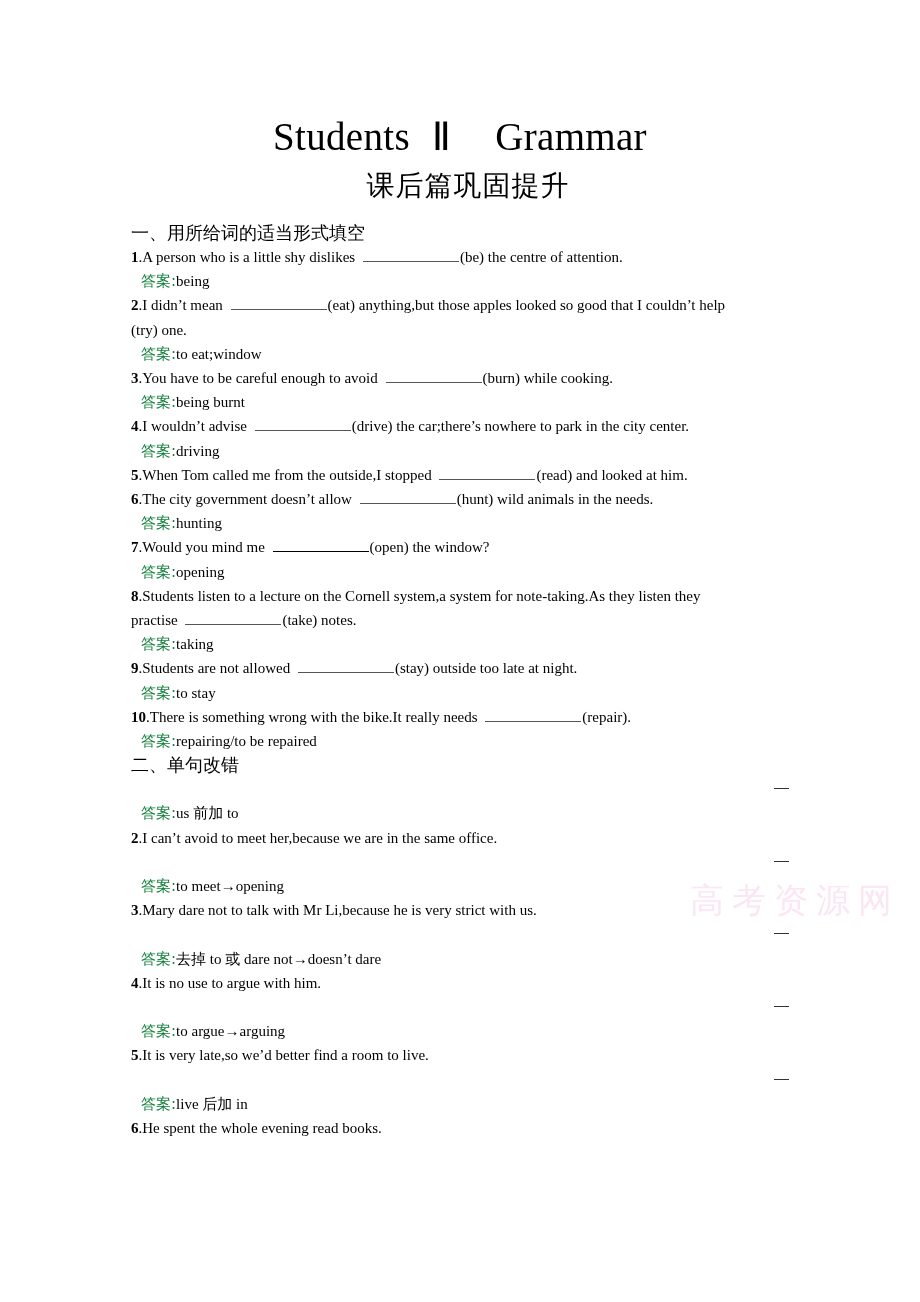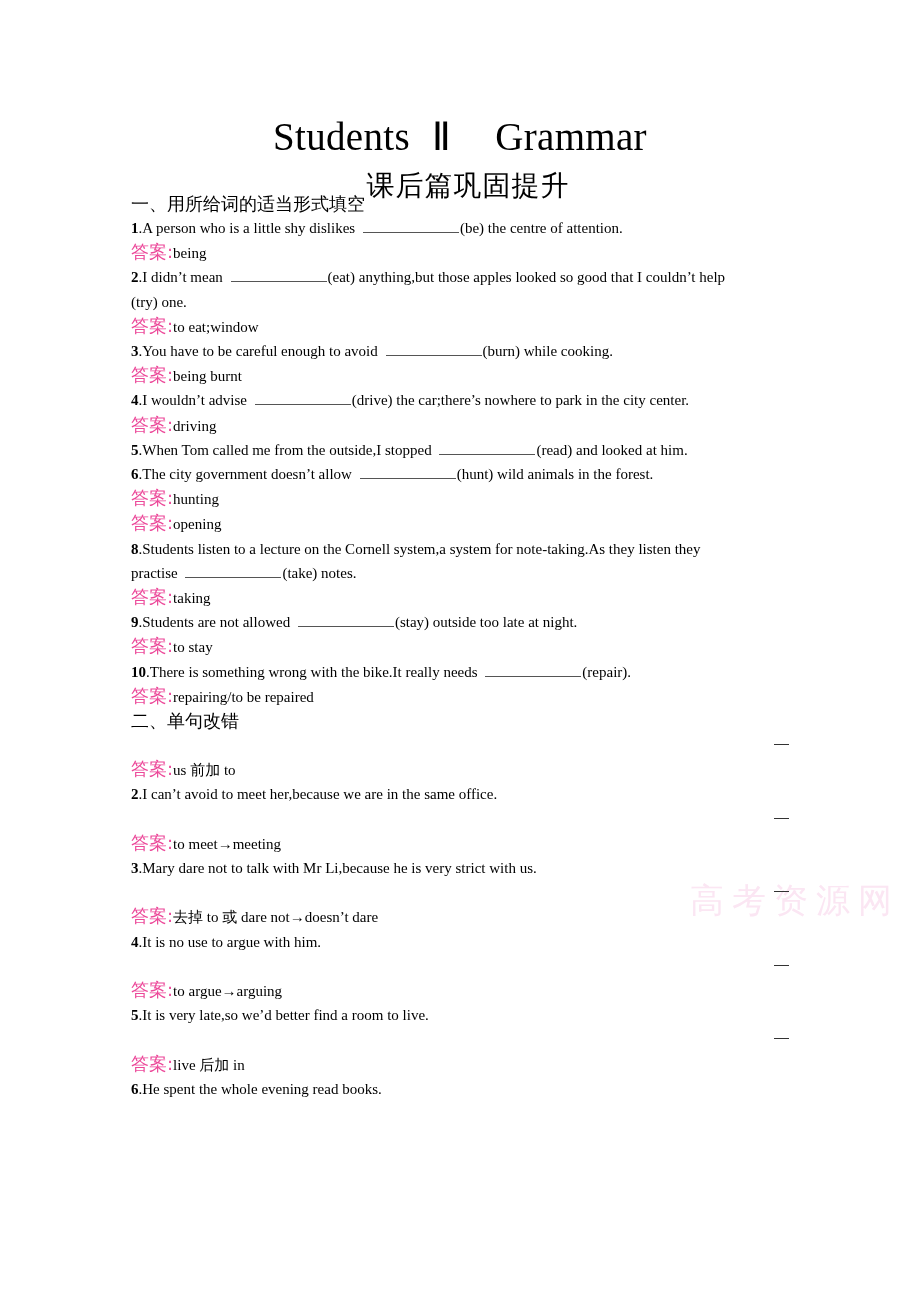--- a/index.html
+++ b/index.html
@@ -4,26 +4,26 @@
 <style>
   html, body { margin: 0; padding: 0; background: #ffffff; }
   body { width: 920px; height: 1302px; position: relative; overflow: hidden;
          font-family: "Liberation Serif", "DejaVu Serif", serif; color: #000; }
   .title { position: absolute; left: 0; width: 920px; top: 113px; text-align: center;
            font-size: 39px; line-height: 48px; letter-spacing: 0.3px; }
   .title .gap { display: inline-block; width: 22px; }
   .title .roman { font-family: "Liberation Serif", serif; }
   .subtitle { position: absolute; left: 8px; width: 920px; top: 166px; text-align: center;
               font-family: Liberation Serif, serif; font-size: 28px; line-height: 40px; letter-spacing: 1px; }
-  .content { position: absolute; left: 131px; top: 192px; width: 660px; }
+  .content { position: absolute; left: 131px; top: 221px; width: 660px; }
   .heading { font-family: "DejaVu Sans", sans-serif; font-size: 18px; line-height: 24px; height: 24px; }
   .line { font-size: 15px; line-height: 24.2px; min-height: 24.2px; white-space: nowrap; }
   .num { font-weight: bold; }
   .blank { display: inline-block; width: 96px; border-bottom: 1px solid #555; height: 12px; vertical-align: baseline; margin: 0 1px 0 4px; }
-  .ans-label { color: #ec4899; font-family: "DejaVu Sans", sans-serif; font-size: 18px; }
+  .ans-label { color: #15803d; font-family: "DejaVu Sans", sans-serif; font-size: 15px; margin-left: 10px; }
   .ans { font-size: 15px; }
   .dash-row { position: relative; height: 24.2px; }
   .dash { position: absolute; right: 2px; top: 11px; width: 15px; border-top: 1px solid #333; }
   .watermark { position: absolute; left: 690px; top: 878px; font-family: Liberation Serif, serif;
                font-size: 34px; color: #fbe6f3; letter-spacing: 8px; user-select: none; }
 </style>
 </head>
 <body>
 
 <div class="title">
@@ -45,23 +45,24 @@
   <div class="line"><span class="ans-label">答案:</span><span class="ans">to eat;window</span></div>
 
   <div class="line"><span class="num">3</span><span>.You have to be careful enough to avoid </span><span class="blank"></span><span>(burn) while cooking.</span></div>
   <div class="line"><span class="ans-label">答案:</span><span class="ans">being burnt</span></div>
 
   <div class="line"><span class="num">4</span><span>.I wouldn’t advise </span><span class="blank"></span><span>(drive) the car;there’s nowhere to park in the city center.</span></div>
   <div class="line"><span class="ans-label">答案:</span><span class="ans">driving</span></div>
 
   <div class="line"><span class="num">5</span><span>.When Tom called me from the outside,I stopped </span><span class="blank"></span><span>(read) and looked at him.</span></div>
 
-  <div class="line"><span class="num">6</span><span>.The city government doesn’t allow </span><span class="blank"></span><span>(hunt) wild animals in the forest.</span></div>
+  <div class="line"><span class="num">6</span><span>.The city government doesn’t allow </span><span class="blank"></span><span>(hunt) wild animals in the needs.</span></div>
   <div class="line"><span class="ans-label">答案:</span><span class="ans">hunting</span></div>
 
+  <div class="line"><span class="num">7</span><span>.Would you mind me </span><span class="blank" style="border-bottom-color:#000;"></span><span>(open) the window?</span></div>
   <div class="line"><span class="ans-label">答案:</span><span class="ans">opening</span></div>
 
   <div class="line"><span class="num">8</span><span>.Students listen to a lecture on the Cornell system,a system for note-taking.As they listen they</span></div>
   <div class="line"><span>practise </span><span class="blank"></span><span>(take) notes.</span></div>
   <div class="line"><span class="ans-label">答案:</span><span class="ans">taking</span></div>
 
   <div class="line"><span class="num">9</span><span>.Students are not allowed </span><span class="blank"></span><span>(stay) outside too late at night.</span></div>
   <div class="line"><span class="ans-label">答案:</span><span class="ans">to stay</span></div>
 
   <div class="line"><span class="num">10</span><span>.There is something wrong with the bike.It really needs </span><span class="blank"></span><span>(repair).</span></div>
@@ -71,21 +72,21 @@
 
   <div class="dash-row">
       <span class="dash"></span>
     </div>
   <div class="line"><span class="ans-label">答案:</span><span class="ans">us 前加 to</span></div>
 
   <div class="line"><span class="num">2</span><span>.I can’t avoid to meet her,because we are in the same office.</span></div>
   <div class="dash-row">
       <span class="dash"></span>
     </div>
-  <div class="line"><span class="ans-label">答案:</span><span class="ans">to meet→meeting</span></div>
+  <div class="line"><span class="ans-label">答案:</span><span class="ans">to meet→opening</span></div>
 
   <div class="line"><span class="num">3</span><span>.Mary dare not to talk with Mr Li,because he is very strict with us.</span></div>
   <div class="dash-row">
       <span class="dash"></span>
     </div>
   <div class="line"><span class="ans-label">答案:</span><span class="ans">去掉 to 或 dare not→doesn’t dare</span></div>
 
   <div class="line"><span class="num">4</span><span>.It is no use to argue with him.</span></div>
   <div class="dash-row">
       <span class="dash"></span>

